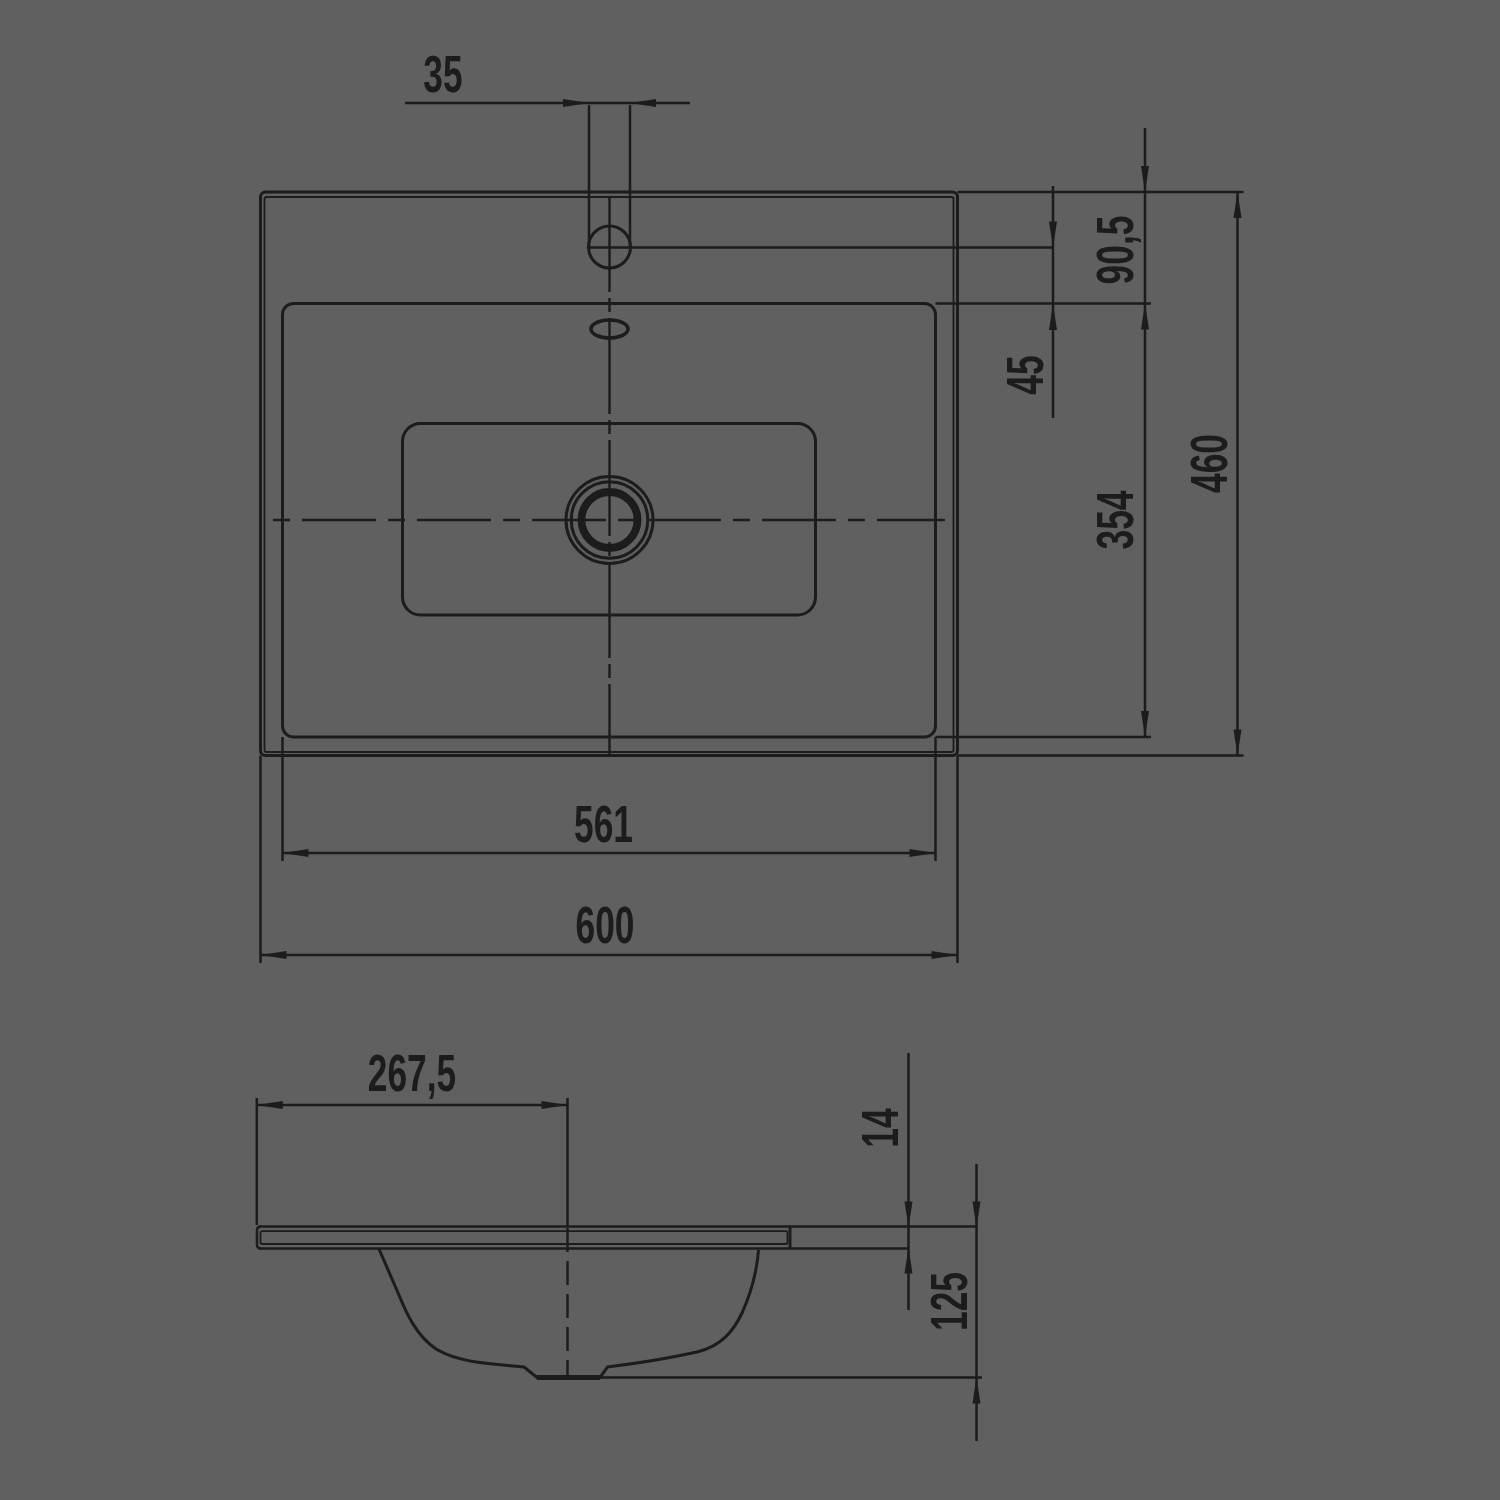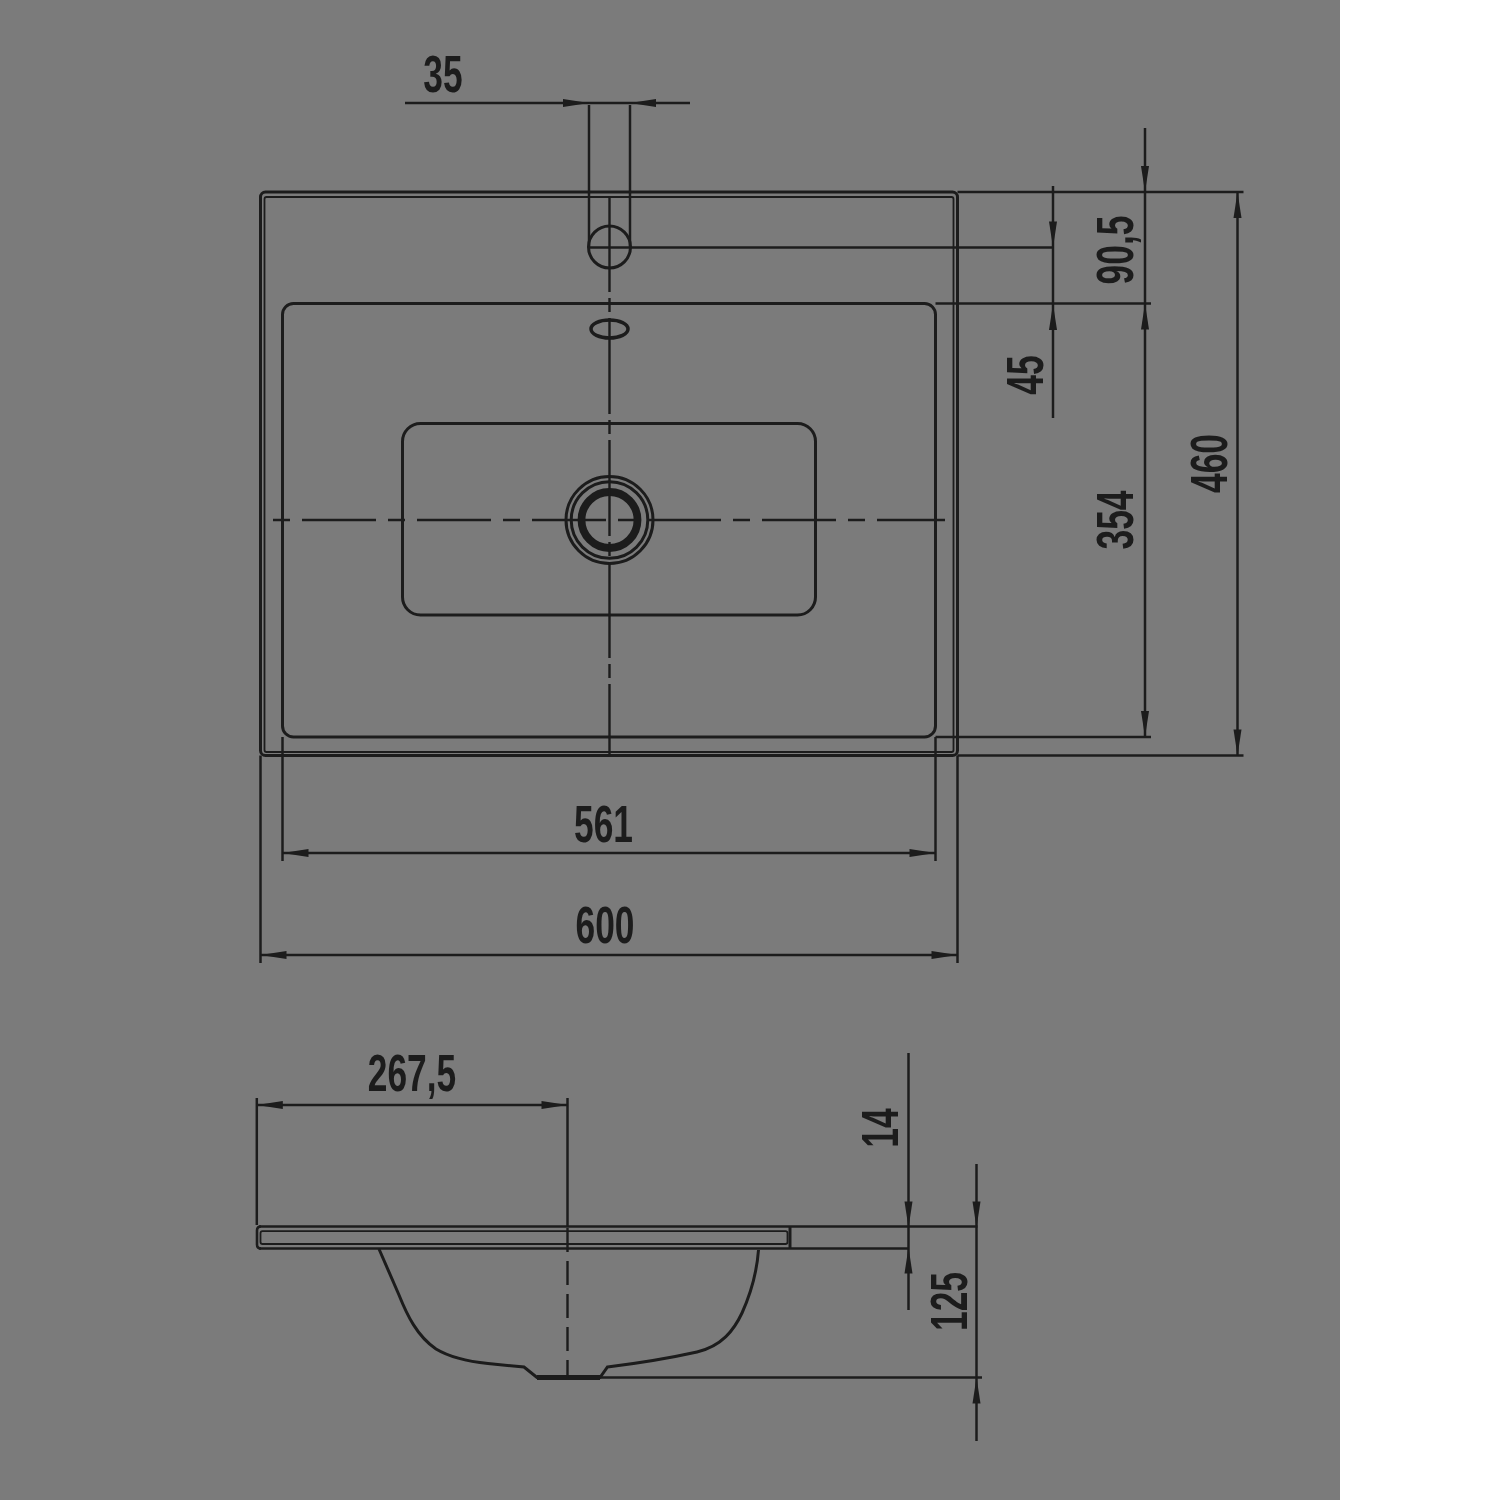--- a/index.html
+++ b/index.html
@@ -1,16 +1,16 @@
 <!DOCTYPE html>
 <html><head>
 <meta charset="utf-8">
 <style>
   html,body{margin:0;padding:0;background:#fff;}
-  .wrap{width:1340px;height:1500px;position:relative;background:#3b82f6;filter:grayscale(100%);}
+  .wrap{width:1500px;height:1500px;position:relative;background:#0f766e;filter:grayscale(100%);}
   svg{position:absolute;top:0;left:0;}
   text{font-family:"Liberation Sans", sans-serif;font-weight:bold;fill:#1c1c1c;}
 </style>
 </head>
 <body>
 <div class="wrap">
 <svg width="1500" height="1500" viewBox="0 0 1500 1500">
   <g stroke="#1c1c1c" fill="none">
 
     <rect x="260.5" y="192" width="697" height="563.5" rx="5" stroke-width="3"></rect>

